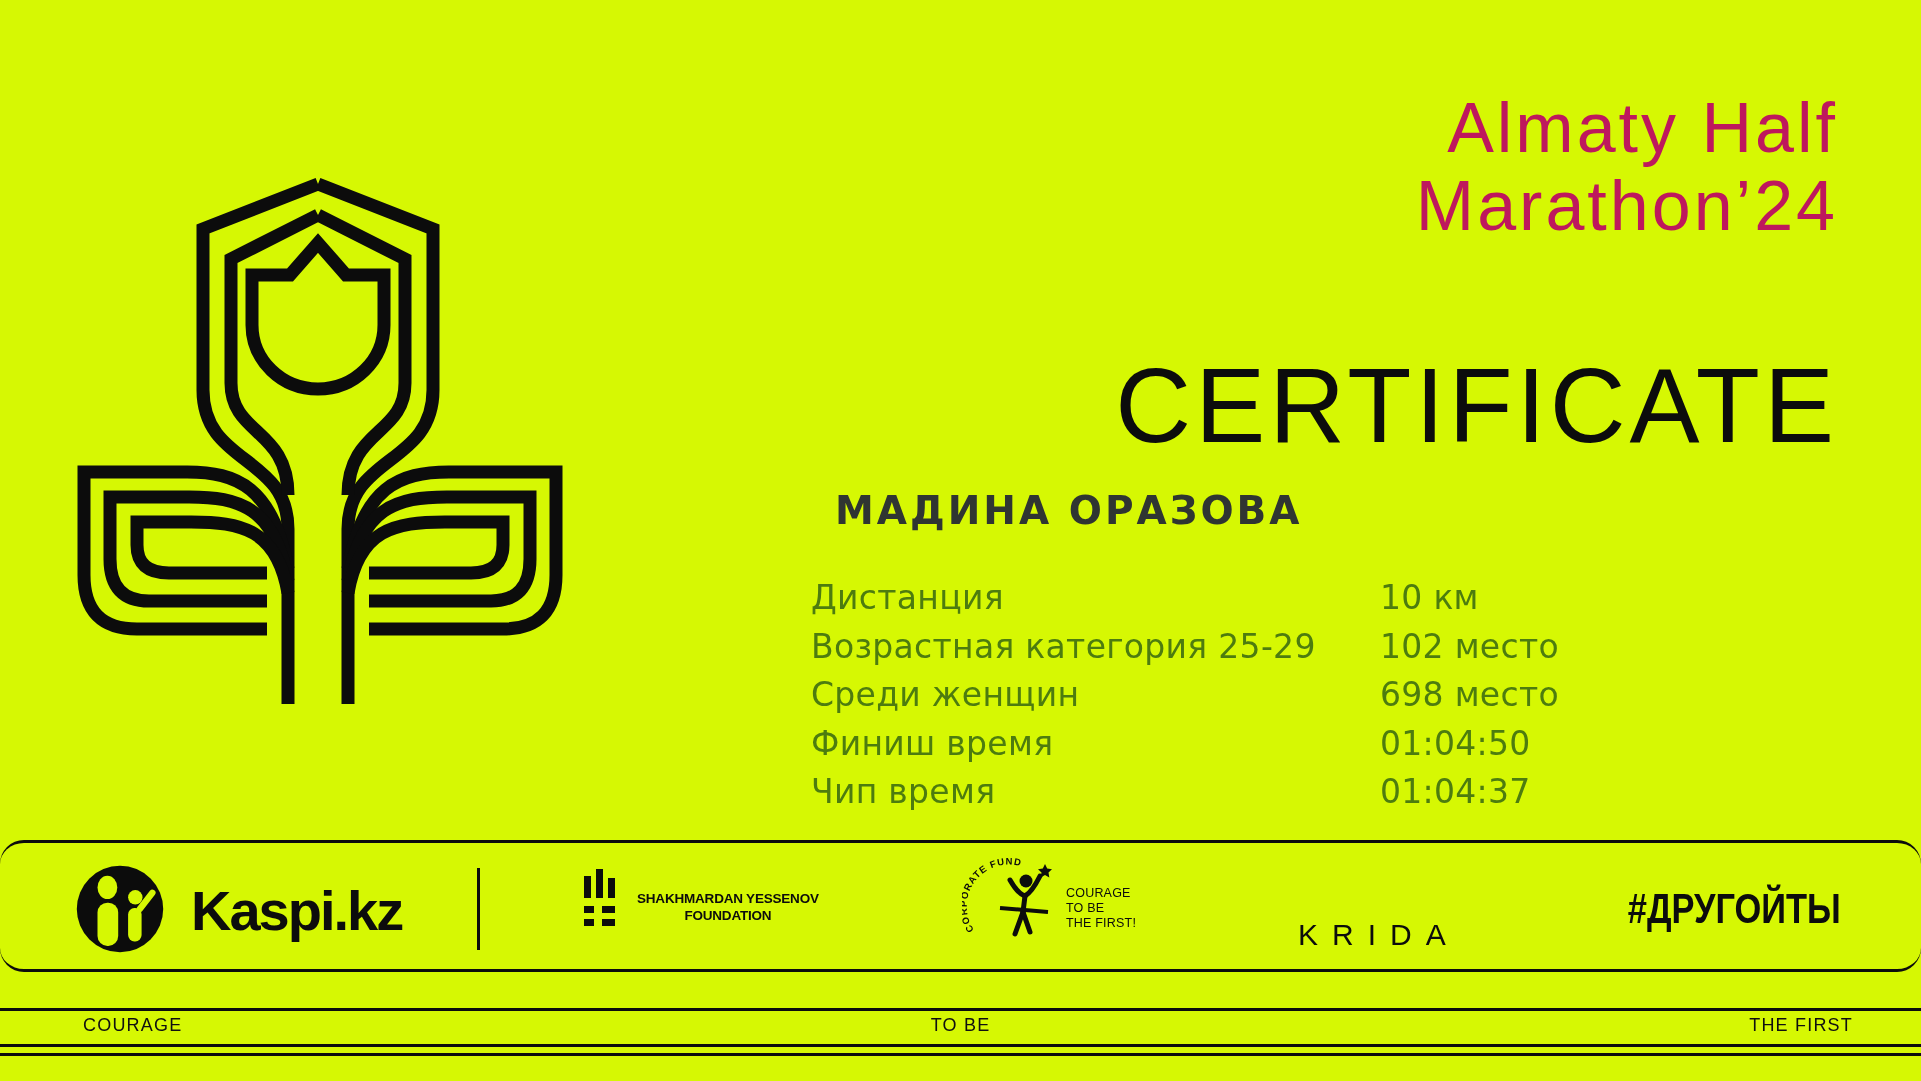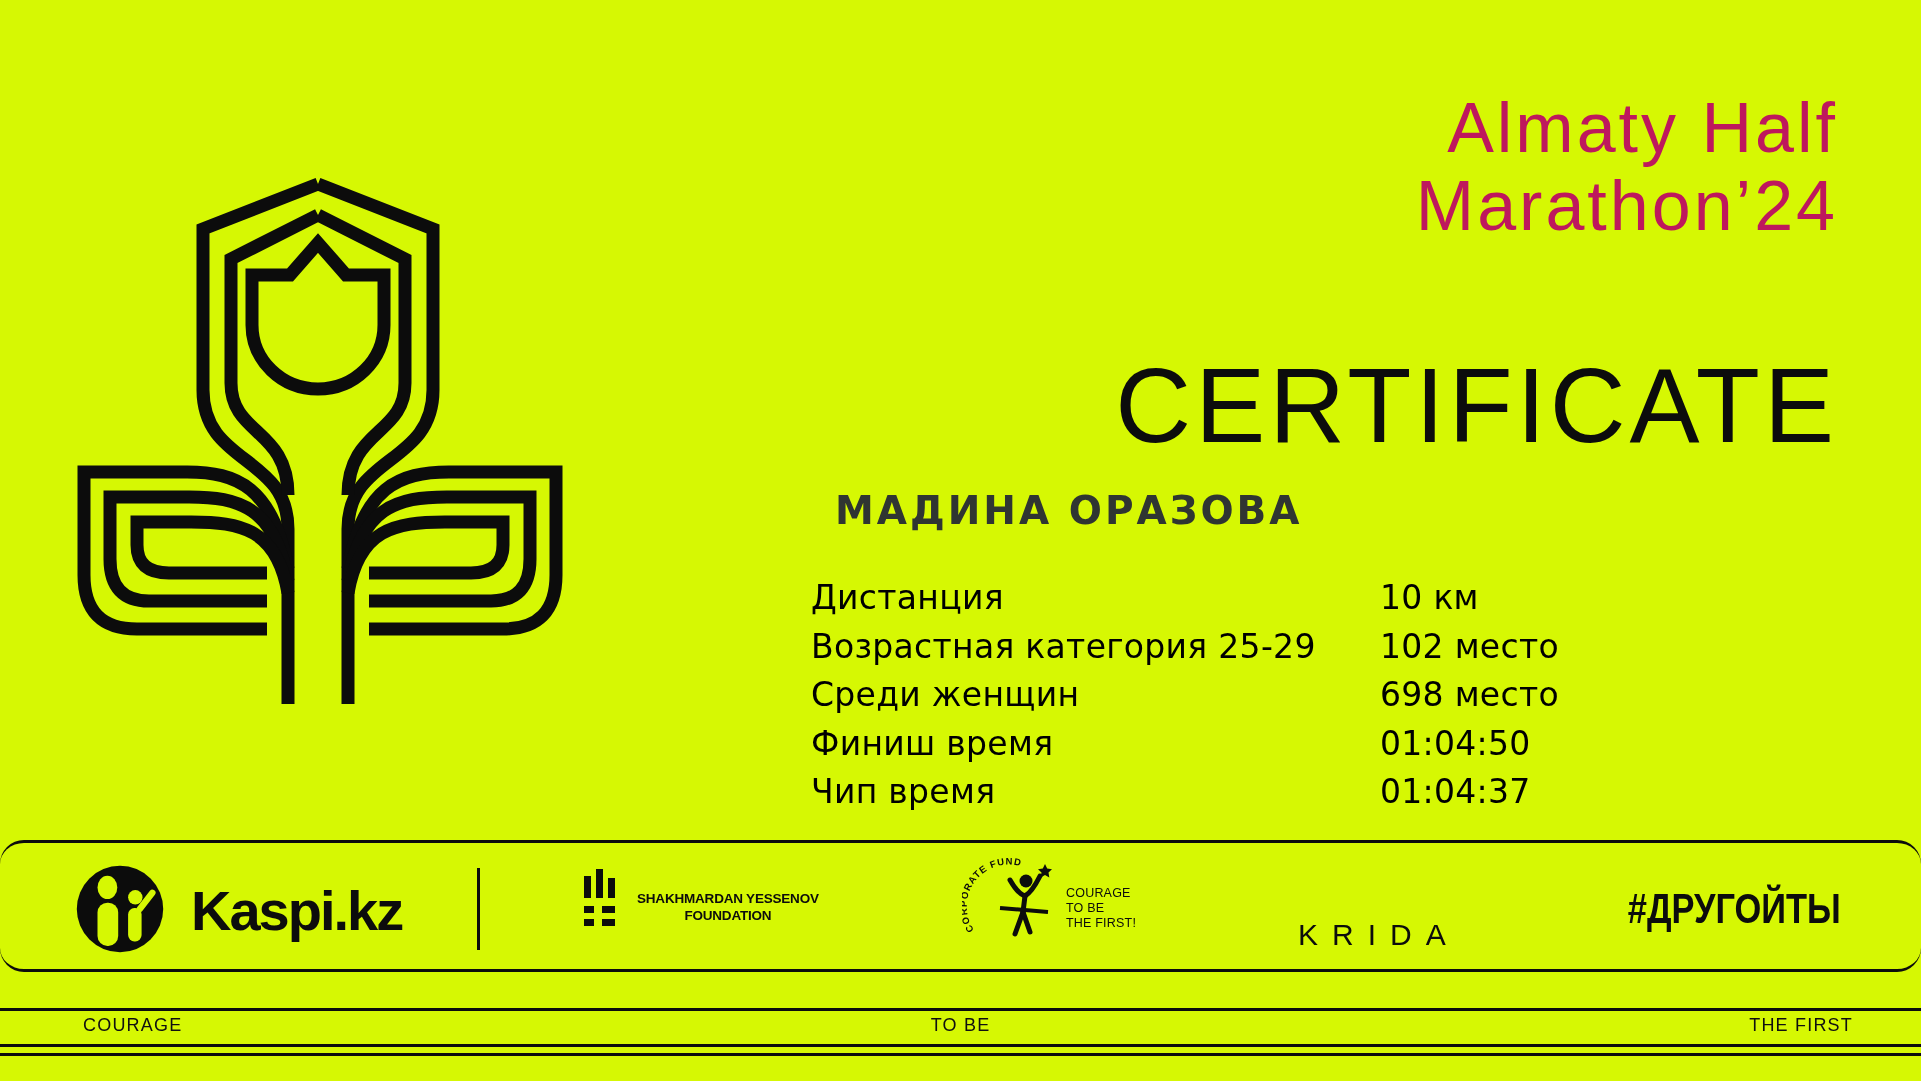--- a/index.html
+++ b/index.html
@@ -22,21 +22,21 @@
   
   .runner-name{
     position:absolute; top:488px; left:811px;
     font-family:"DejaVu Sans", sans-serif;
     font-size:39px; font-weight:700; letter-spacing:3px; color:#2f3532; white-space:nowrap;margin-left:24px;
   }
   .results{position:absolute; left:811px; top:578px; width:1030px;}
   .result-row{
     position:relative; height:48.5px;
     font-family:"DejaVu Sans", sans-serif;
-    font-size:33px; color:#000000; letter-spacing:0.3px; white-space:nowrap;
+    font-size:33px; color:#4d7c0f; letter-spacing:0.3px; white-space:nowrap;
   }
   .result-label{position:absolute; left:0; top:0;}
   .result-value{position:absolute; left:569px; top:0;}
   
   .tulip{position:absolute; left:77px; top:177px;}
   
   .footer-band{
     position:absolute; left:0; top:840px; width:1921px; height:126px;
     border-top:3px solid #0c0c0c; border-bottom:3px solid #0c0c0c;border-radius:24px;
   }

